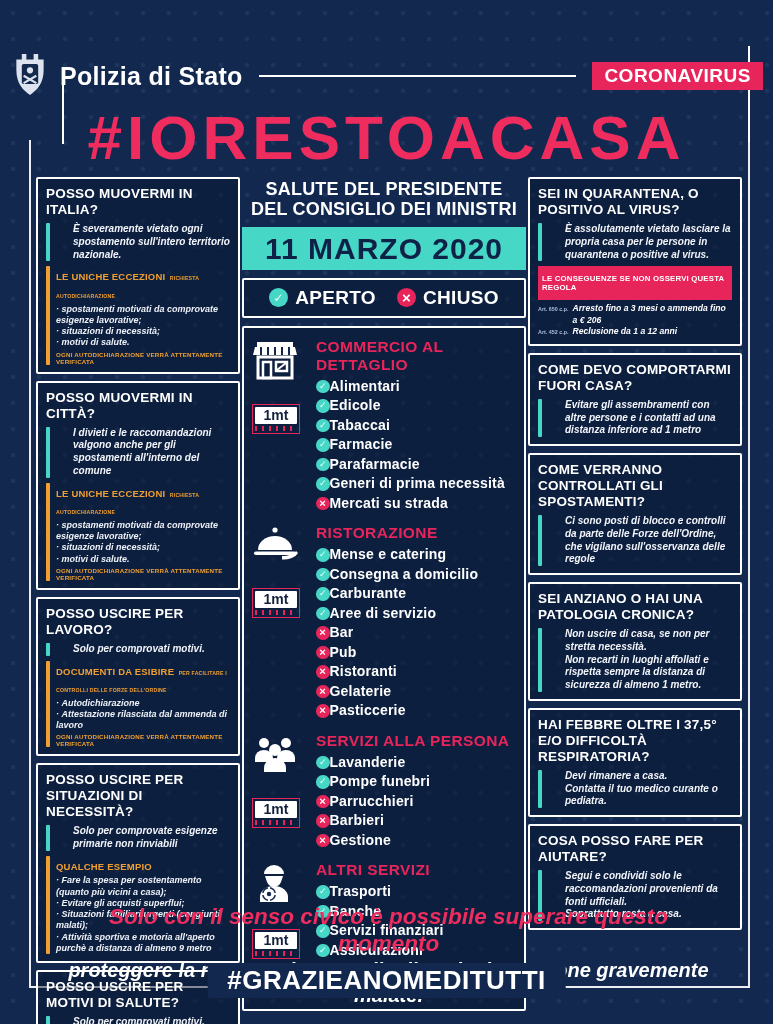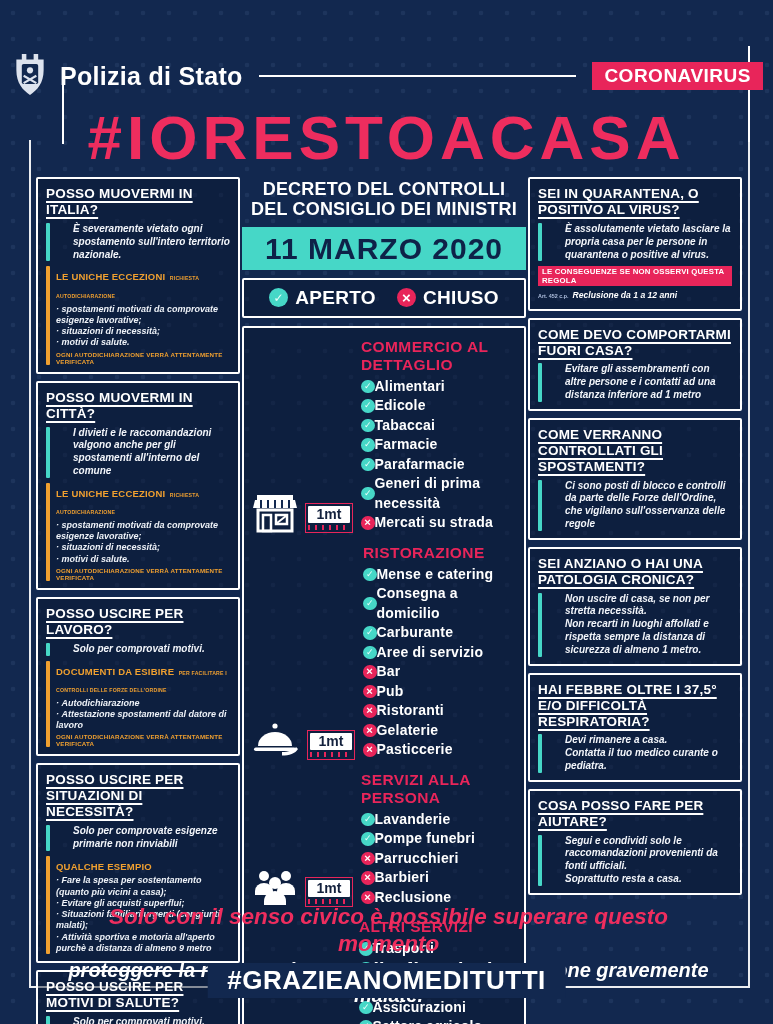--- a/index.html
+++ b/index.html
@@ -38,36 +38,36 @@
     padding:6px 31px 0 36px;z-index:1;align-items:flex-start;}
   .col{display:flex;flex-direction:column;}
   .col.left{width:204px;gap:7px;}
   .col.center{width:284px;}
   .col.right{width:214px;gap:7px;}
 
   
   .qa-box{border:2px solid #fff;border-radius:2px;background:rgba(8,20,44,.45);
     padding:7px 8px;display:flex;flex-direction:column;gap:5px;}
   .qa-title{margin:0;font-size:13.5px;font-weight:800;line-height:1.18;letter-spacing:.2px;
-    text-decoration:underline;text-decoration-thickness:1.5px;text-underline-offset:3px;color:#fff;}
+    text-decoration-thickness:1.5px;text-underline-offset:3px;color:#fff;}
   .note{display:flex;gap:23px;}
   .bar{flex:0 0 4px;border-radius:1px;}
   .bar.teal{background:#46d7c7;}
   .bar.orange{background:#f0a030;}
   .note-text{margin:0;font-size:10px;font-style:italic;font-weight:600;line-height:1.28;white-space:pre-line;color:#f2f5fa;}
   .sub{display:flex;gap:6px;}
   .sub-head{line-height:1.1;}
   .sub-title{color:#f0a030;font-weight:800;font-size:9.5px;letter-spacing:.2px;}
   .sub-tag{color:#f0a030;font-weight:700;font-size:5.2px;letter-spacing:.2px;}
   ul.bullets{margin:2px 0 0;padding:0;list-style:none;}
   ul.bullets li{font-size:9px;font-style:italic;font-weight:600;line-height:1.25;color:#eef2f8;}
   ul.bullets li::before{content:"· ";font-weight:800;}
   .footnote{color:#f0a030;font-size:6.2px;font-weight:700;margin-top:2px;letter-spacing:.2px;}
   .warning-title{display:inline-block;background:#e8255a;color:#fff;font-size:7.8px;
-    font-weight:800;padding:1px 4px;letter-spacing:.2px;}
+    font-weight:800;padding:8px 4px;letter-spacing:.2px;}
   ul.laws{margin:3px 0 0;padding:0;list-style:none;}
   ul.laws li{display:flex;gap:4px;align-items:baseline;line-height:1.3;}
   .law-ref{font-size:5.4px;font-weight:700;color:#aebedd;flex:0 0 auto;}
   .law-text{font-size:8.6px;font-weight:700;font-style:italic;color:#fff;}
 
   
   .decree{ text-align:center;margin-top:2px;}
   .decree-line{font-size:18px;font-weight:800;line-height:1.12;letter-spacing:.2px;color:#fff;}
   .date-box{background:#46d7c7;color:#0e2248;text-align:center;font-size:30px;font-weight:800;
     letter-spacing:1px;padding:5px 0 4px;margin-top:7px;}
@@ -77,21 +77,21 @@
   .dot{display:inline-flex;align-items:center;justify-content:center;border-radius:50%;
     color:#fff;font-weight:900;}
   .legend-box .dot{width:19px;height:19px;font-size:12px;}
   .dot.open{background:#46d7c7;color:#eafffb;}
   .dot.closed{background:#e8255a;}
   .dot.open::before{content:"✓";}
   .dot.closed::before{content:"×";font-size:1.25em;line-height:1;}
   .sections-box{border:2px solid #fff;border-radius:2px;margin-top:8px;padding:10px 8px;
     display:flex;flex-direction:column;gap:11px;background:rgba(8,20,44,.45);}
   .cat{display:flex;gap:8px;}
-  .cat-left{flex:0 0 56px;display:flex;flex-direction:row;align-items:flex-end;gap:7px;padding-top:2px;}
+  .cat-left{flex:0 0 56px;display:flex;flex-direction:column;align-items:flex-start;gap:24px;padding-top:2px;}
   .cat-icon svg{display:block;}
   .badge-1mt{border:1.5px solid #e8255a;padding:2px;width:42px;text-align:center;}
   .badge-text{display:block;background:#fff;color:#13213d;font-weight:800;font-size:14px;
     line-height:17px;border-radius:1px;}
   .badge-marks{display:block;height:5px;margin-top:2px;
     background:repeating-linear-gradient(90deg,#e8255a 0 2.5px,transparent 2.5px 7px);}
   .cat-right{flex:1;}
   .cat-title{margin:0 0 3px;color:#e8255a;font-size:15.5px;font-weight:800;letter-spacing:.4px;}
   ul.cat-items{margin:0;padding:0;list-style:none;}
   ul.cat-items li{display:flex;align-items:center;gap:0;font-size:14px;font-weight:700;
@@ -188,21 +188,21 @@
     </div>
     <div class="sub">
       <span class="bar orange"></span>
       <div>
         <div class="sub-head">
           <span class="sub-title">DOCUMENTI DA ESIBIRE</span>
           <span class="sub-tag">PER FACILITARE I CONTROLLI DELLE FORZE DELL'ORDINE</span>
         </div>
         <ul class="bullets">
                 <li>Autodichiarazione</li>
-                <li>Attestazione spostamenti dal datore di lavoro</li>
+                <li>Attestazione rilasciata dal ammenda di lavoro</li>
               </ul>
         <div class="footnote">OGNI AUTODICHIARAZIONE VERRÀ ATTENTAMENTE VERIFICATA</div>
       </div>
     </div>
 
   </section>
 
   <section class="qa-box">
     <h3 class="qa-title">POSSO USCIRE PER SITUAZIONI DI NECESSITÀ?</h3>
     <div class="note">
@@ -243,21 +243,21 @@
         </div>
 
       </div>
     </div>
 
   </section>
 </div>
 
     <div class="col center">
       <div class="decree">
-        <div class="decree-line">DECRETO DEL CONTROLLI</div>
+        <div class="decree-line">SALUTE DEL PRESIDENTE</div>
         <div class="decree-line">DEL CONSIGLIO DEI MINISTRI</div>
         <div class="date-box">11 MARZO 2020</div>
       </div>
       <div class="legend-box">
         <span class="legend-item">
           <span class="dot open"></span>
           <span>APERTO</span>
         </span>
         <span class="legend-item">
           <span class="dot closed"></span>
@@ -407,21 +407,21 @@
                 <li>
                   <span class="dot closed"></span>
                   <span>Parrucchieri</span>
                 </li>
                 <li>
                   <span class="dot closed"></span>
                   <span>Barbieri</span>
                 </li>
                 <li>
                   <span class="dot closed"></span>
-                  <span>Reclusione</span>
+                  <span>Gestione</span>
                 </li>
               </ul>
     </div>
   </section>
 
   <section class="cat">
     <div class="cat-left">
       <span class="cat-icon">
                 <svg width="44" height="42" viewBox="0 0 44 42" fill="#fff">
                   <path d="M12 11a10 9 0 0 1 20 0z"></path>
@@ -479,20 +479,24 @@
     <h3 class="qa-title">SEI IN QUARANTENA, O POSITIVO AL VIRUS?</h3>
     <div class="note">
       <span class="bar teal"></span>
       <p class="note-text">È assolutamente vietato lasciare la propria casa per le persone in quarantena o positive al virus.</p>
     </div>
 
     <div class="warning">
       <span class="warning-title">LE CONSEGUENZE SE NON OSSERVI QUESTA REGOLA</span>
       <ul class="laws">
               <li>
+                <span class="law-ref">Art. 650 c.p.</span>
+                <span class="law-text">Arresto fino a 3 mesi o ammenda fino a € 206</span>
+              </li>
+              <li>
                 <span class="law-ref">Art. 452 c.p.</span>
                 <span class="law-text">Reclusione da 1 a 12 anni</span>
               </li>
             </ul>
     </div>
   </section>
 
   <section class="qa-box">
     <h3 class="qa-title">COME DEVO COMPORTARMI FUORI CASA?</h3>
     <div class="note">

